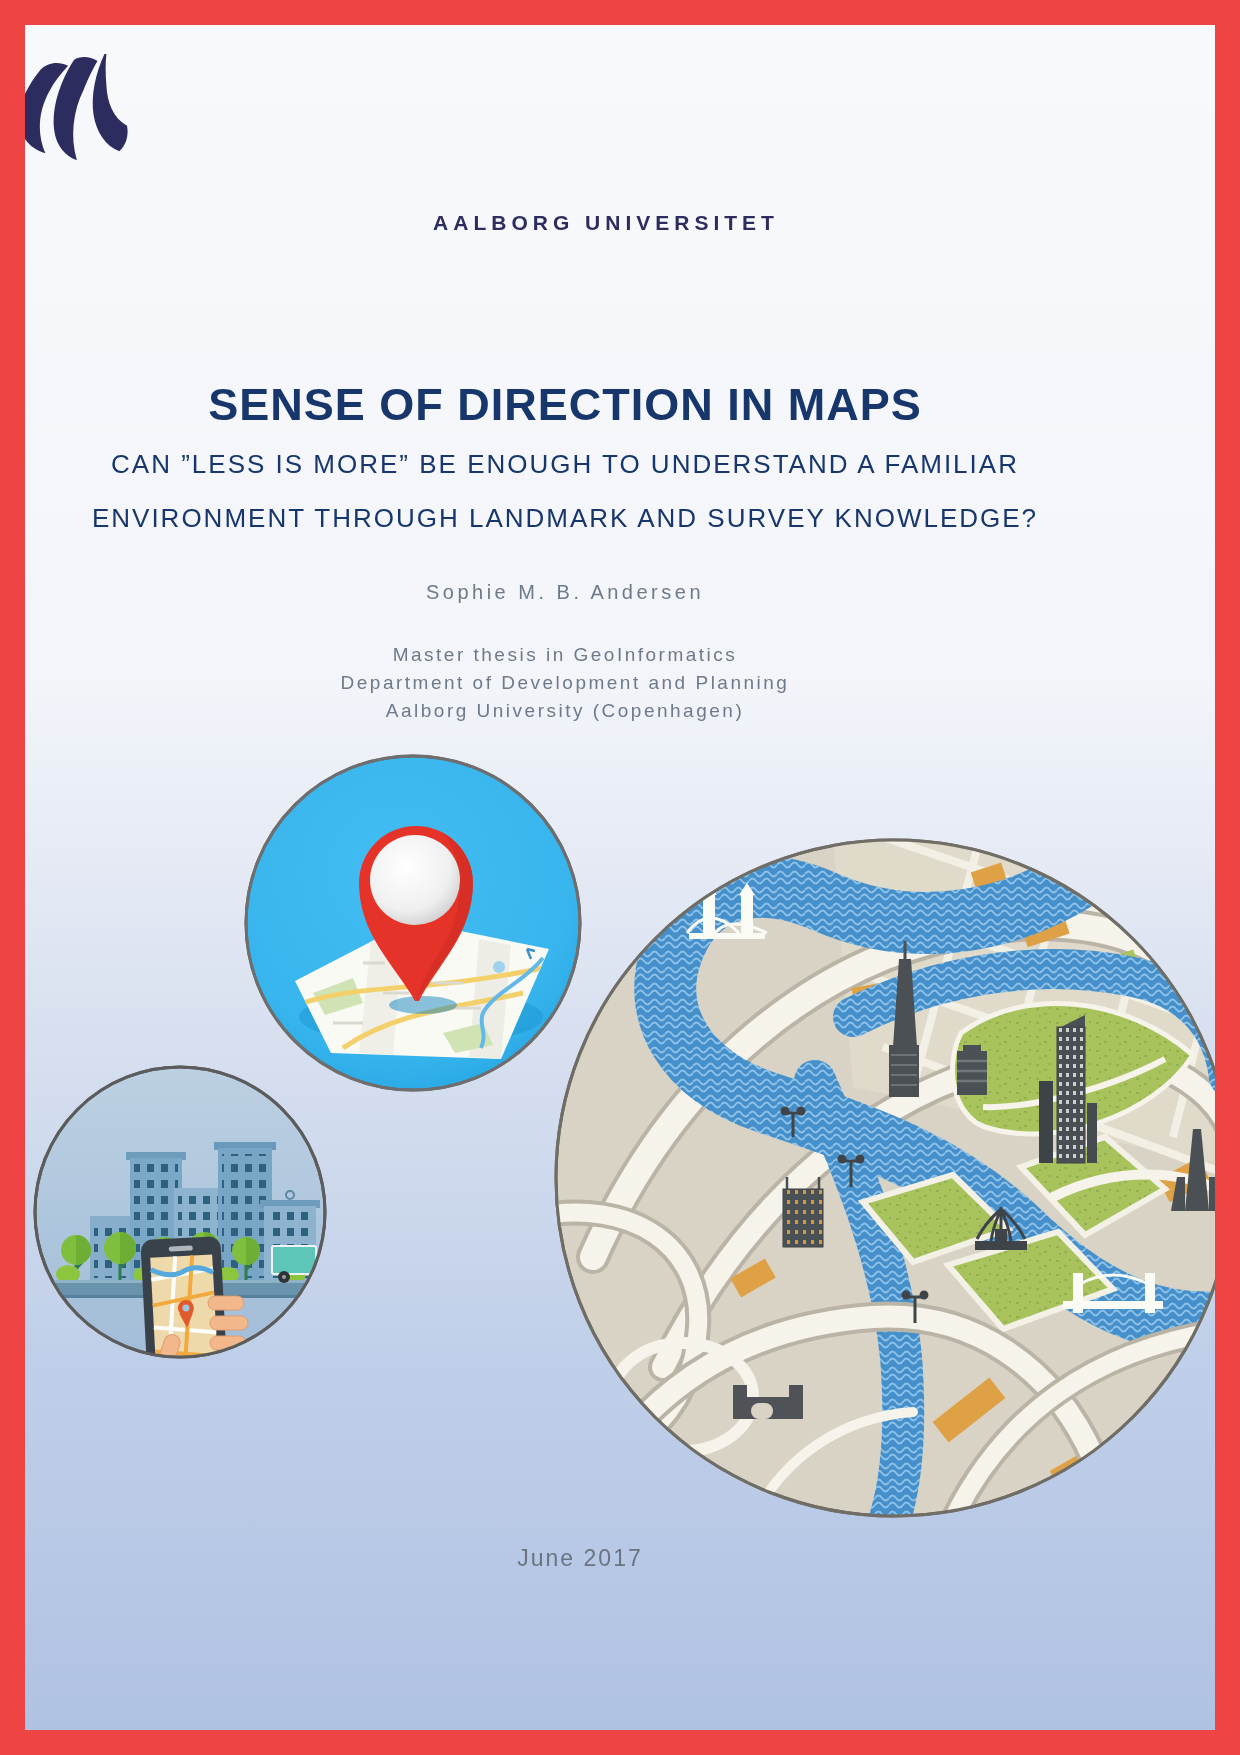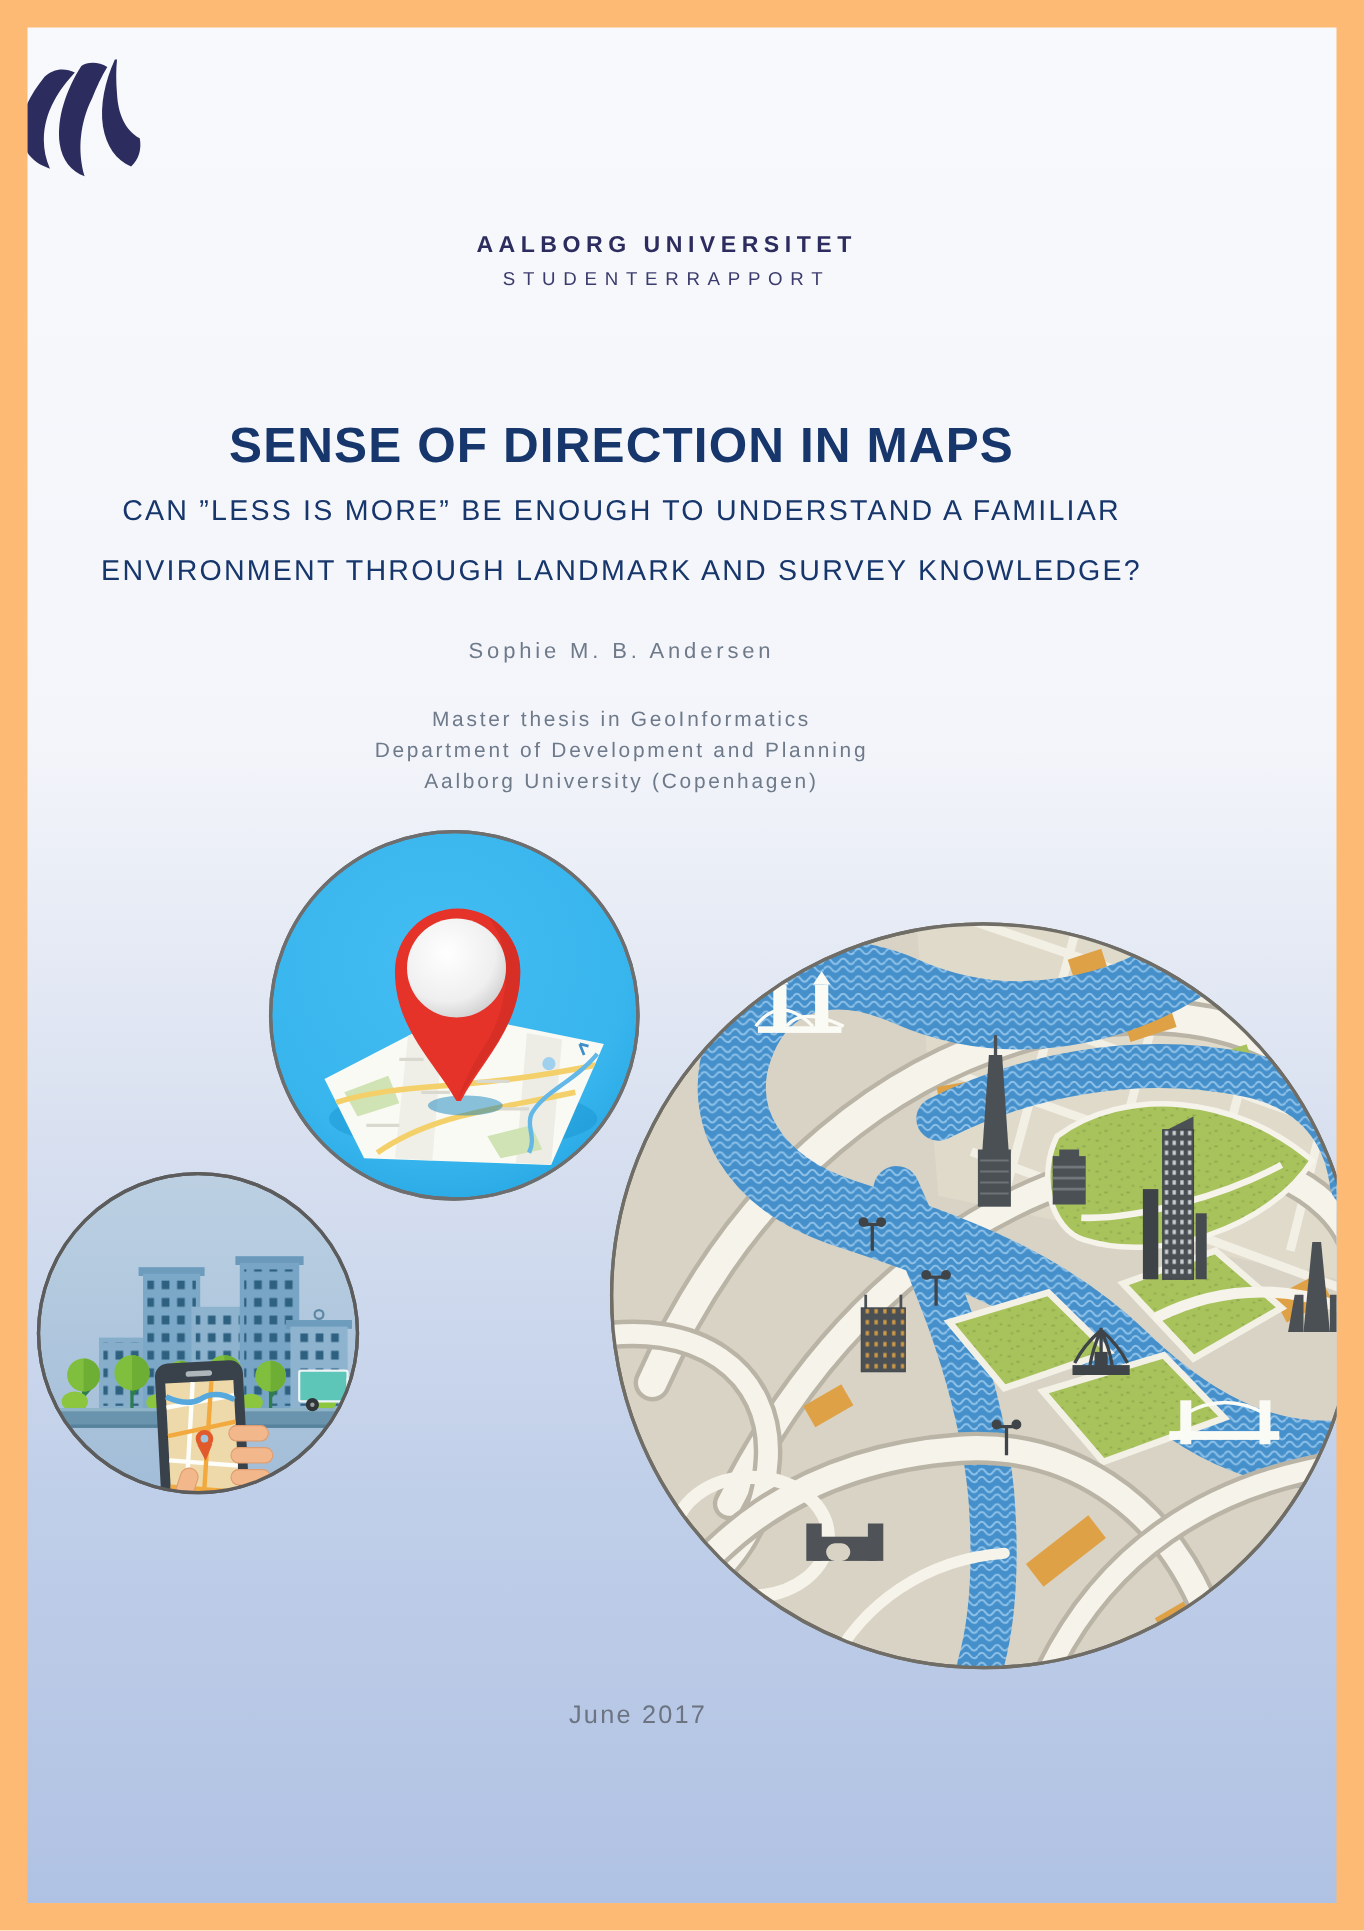--- a/index.html
+++ b/index.html
@@ -1,16 +1,16 @@
 <!DOCTYPE html>
 <html style="--page-bg-top: #f8f9fc; --page-bg-bottom: #b0c2e3; --navy: #17366b; --logo-navy: #2d2c5e; --muted-gray: #6e7a8a; --pin-circle-blue: #38b5ed; --pin-red: #e5332a; --city-circle-blue: #aec6db; --map-base-beige: #d9d3c5; --map-road-cream: #f6f3ea; --river-blue: #4590cb; --park-green: #a8c25c; --block-orange: #dfa146; --tower-gray: #4b5055;"><head>
 <meta charset="utf-8">
 <style>
   html,body{margin:0;padding:0;background:#ffffff}
-  .page{position:relative;width:1240px;height:1755px;background:#fdba74;overflow:hidden;
+  .page{position:relative;width:1240px;height:1755px;background:#ef4444;overflow:hidden;
         font-family:"Liberation Sans",sans-serif;}
   .canvas{position:absolute;left:25px;top:25px;width:1190px;height:1705px;overflow:hidden;
         background:linear-gradient(180deg,
           var(--page-bg-top,#f8f9fc) 0%,
           #f3f5fa 38%,
           #dce3f1 56%,
           #c0cfe9 78%,
           var(--page-bg-bottom,#b0c2e3) 100%);}
   .line{position:absolute;left:0;width:100%;text-align:center;white-space:nowrap;}
   .logo-wrap{position:absolute;left:0;width:100%;top:26px;text-align:center;transform:translateX(-14px);}
@@ -44,21 +44,20 @@
     <div class="logo-wrap">
       <svg width="118" height="124" viewBox="0 0 120 124">
         <g fill="#2d2c5e">
           <path d="M30,18 C14,38 5,58 9,76 C12,90 22,99 35,103 C26,83 28,60 39,40 C44,30 51,22 58,14 C48,9 37,11 30,18 Z"></path>
           <path d="M64,8 C50,30 41,56 44,80 C46,95 55,106 67,110 C60,86 63,60 74,38 C78,28 83,17 88,9 C80,4 70,4 64,8 Z"></path>
           <path d="M95,2 C86,22 81,44 84,64 C87,82 96,95 110,101 C117,95 120,85 118,75 C104,67 98,52 97,34 C96,22 96,11 97,2 Z"></path>
         </g>
       </svg>
     </div>
     <div class="line institution">AALBORG UNIVERSITET</div>
-    <div class="line report-type">STUDENTERRAPPORT</div>
 
     <div class="line thesis-title">SENSE OF DIRECTION IN MAPS</div>
     <div class="line subtitle sub1">CAN ”LESS IS MORE” BE ENOUGH TO UNDERSTAND A FAMILIAR</div>
     <div class="line subtitle sub2">ENVIRONMENT THROUGH LANDMARK AND SURVEY KNOWLEDGE?</div>
     <div class="line author">Sophie M. B. Andersen</div>
     <div class="line affil af1">Master thesis in GeoInformatics</div>
     <div class="line affil af2">Department of Development and Planning</div>
     <div class="line affil af3">Aalborg University (Copenhagen)</div>
 
     <div class="circ map-circle">

